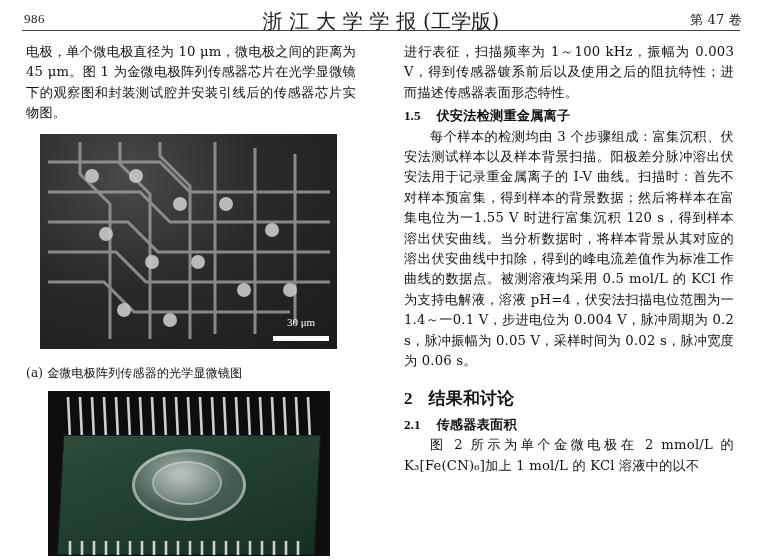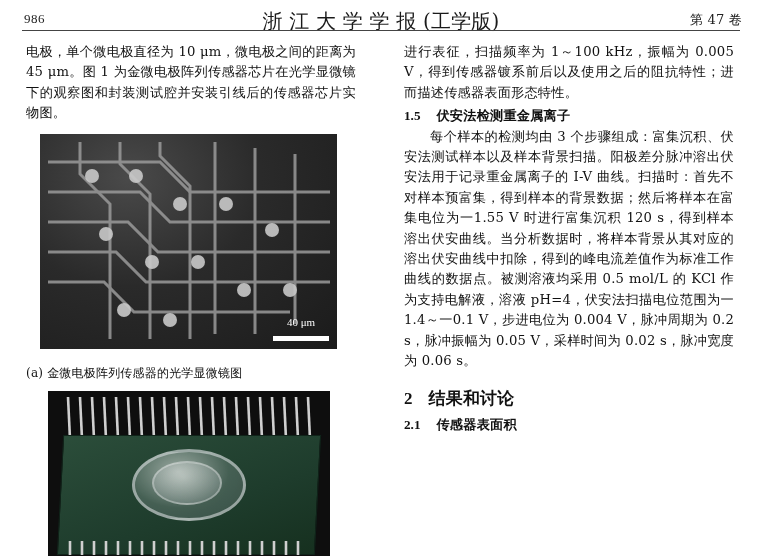--- a/index.html
+++ b/index.html
@@ -238,21 +238,21 @@
           <circle cx="66" cy="100" r="7"></circle>
           <circle cx="112" cy="128" r="7"></circle>
           <circle cx="158" cy="128" r="7"></circle>
           <circle cx="204" cy="156" r="7"></circle>
           <circle cx="250" cy="156" r="7"></circle>
           <circle cx="84" cy="176" r="7"></circle>
           <circle cx="130" cy="186" r="7"></circle>
         </g>
       </svg>
       <div class="scalebar-box">
-        <span>40 μm</span>
+        <span>30 μm</span>
         <div class="scalebar-line"></div>
       </div>
     </div>
 
     <div class="fig-caption cjk">(a) 金微电极阵列传感器的光学显微镜图</div>
 
     <div class="figure-b">
       <div class="pins-top">
         <svg width="252" height="44" viewBox="0 0 252 44">
           <g stroke="#cfcfcf" stroke-width="2.6">
@@ -306,31 +306,32 @@
               <line x1="212" y1="0" x2="212" y2="14"></line>
             <line x1="224" y1="0" x2="224" y2="14"></line>
               <line x1="236" y1="0" x2="236" y2="14"></line>
           </g>
         </svg>
       </div>
     </div>
   </div>
 
   <div class="col col-right">
-    <p class="cjk">进行表征，扫描频率为 1～100 kHz，振幅为 0.005 V，得到传感器镀系前后以及使用之后的阻抗特性；进而描述传感器表面形态特性。</p>
+    <p class="cjk">进行表征，扫描频率为 1～100 kHz，振幅为 0.003 V，得到传感器镀系前后以及使用之后的阻抗特性；进而描述传感器表面形态特性。</p>
 
     <div class="h-sec">
       <span class="num">1.5</span><span class="cjk">伏安法检测重金属离子</span>
     </div>
 
     <p class="cjk indent">每个样本的检测均由 3 个步骤组成：富集沉积、伏安法测试样本以及样本背景扫描。阳极差分脉冲溶出伏安法用于记录重金属离子的 I-V 曲线。扫描时：首先不对样本预富集，得到样本的背景数据；然后将样本在富集电位为一1.55 V 时进行富集沉积 120 s，得到样本溶出伏安曲线。当分析数据时，将样本背景从其对应的溶出伏安曲线中扣除，得到的峰电流差值作为标准工作曲线的数据点。被测溶液均采用 0.5 mol/L 的 KCl 作为支持电解液，溶液 pH=4，伏安法扫描电位范围为一1.4～一0.1 V，步进电位为 0.004 V，脉冲周期为 0.2 s，脉冲振幅为 0.05 V，采样时间为 0.02 s，脉冲宽度为 0.06 s。</p>
 
     <div class="h-main">
       <span class="num">2</span><span class="cjk">结果和讨论</span>
     </div>
 
     <div class="h-sec">
       <span class="num">2.1</span><span class="cjk">传感器表面积</span>
     </div>
 
+    <p class="cjk indent">图 2 所示为单个金微电极在 2 mmol/L 的 K₃[Fe(CN)₆]加上 1 mol/L 的 KCl 溶液中的以不</p>
   </div>
 
 </div>
 
 </body></html>

